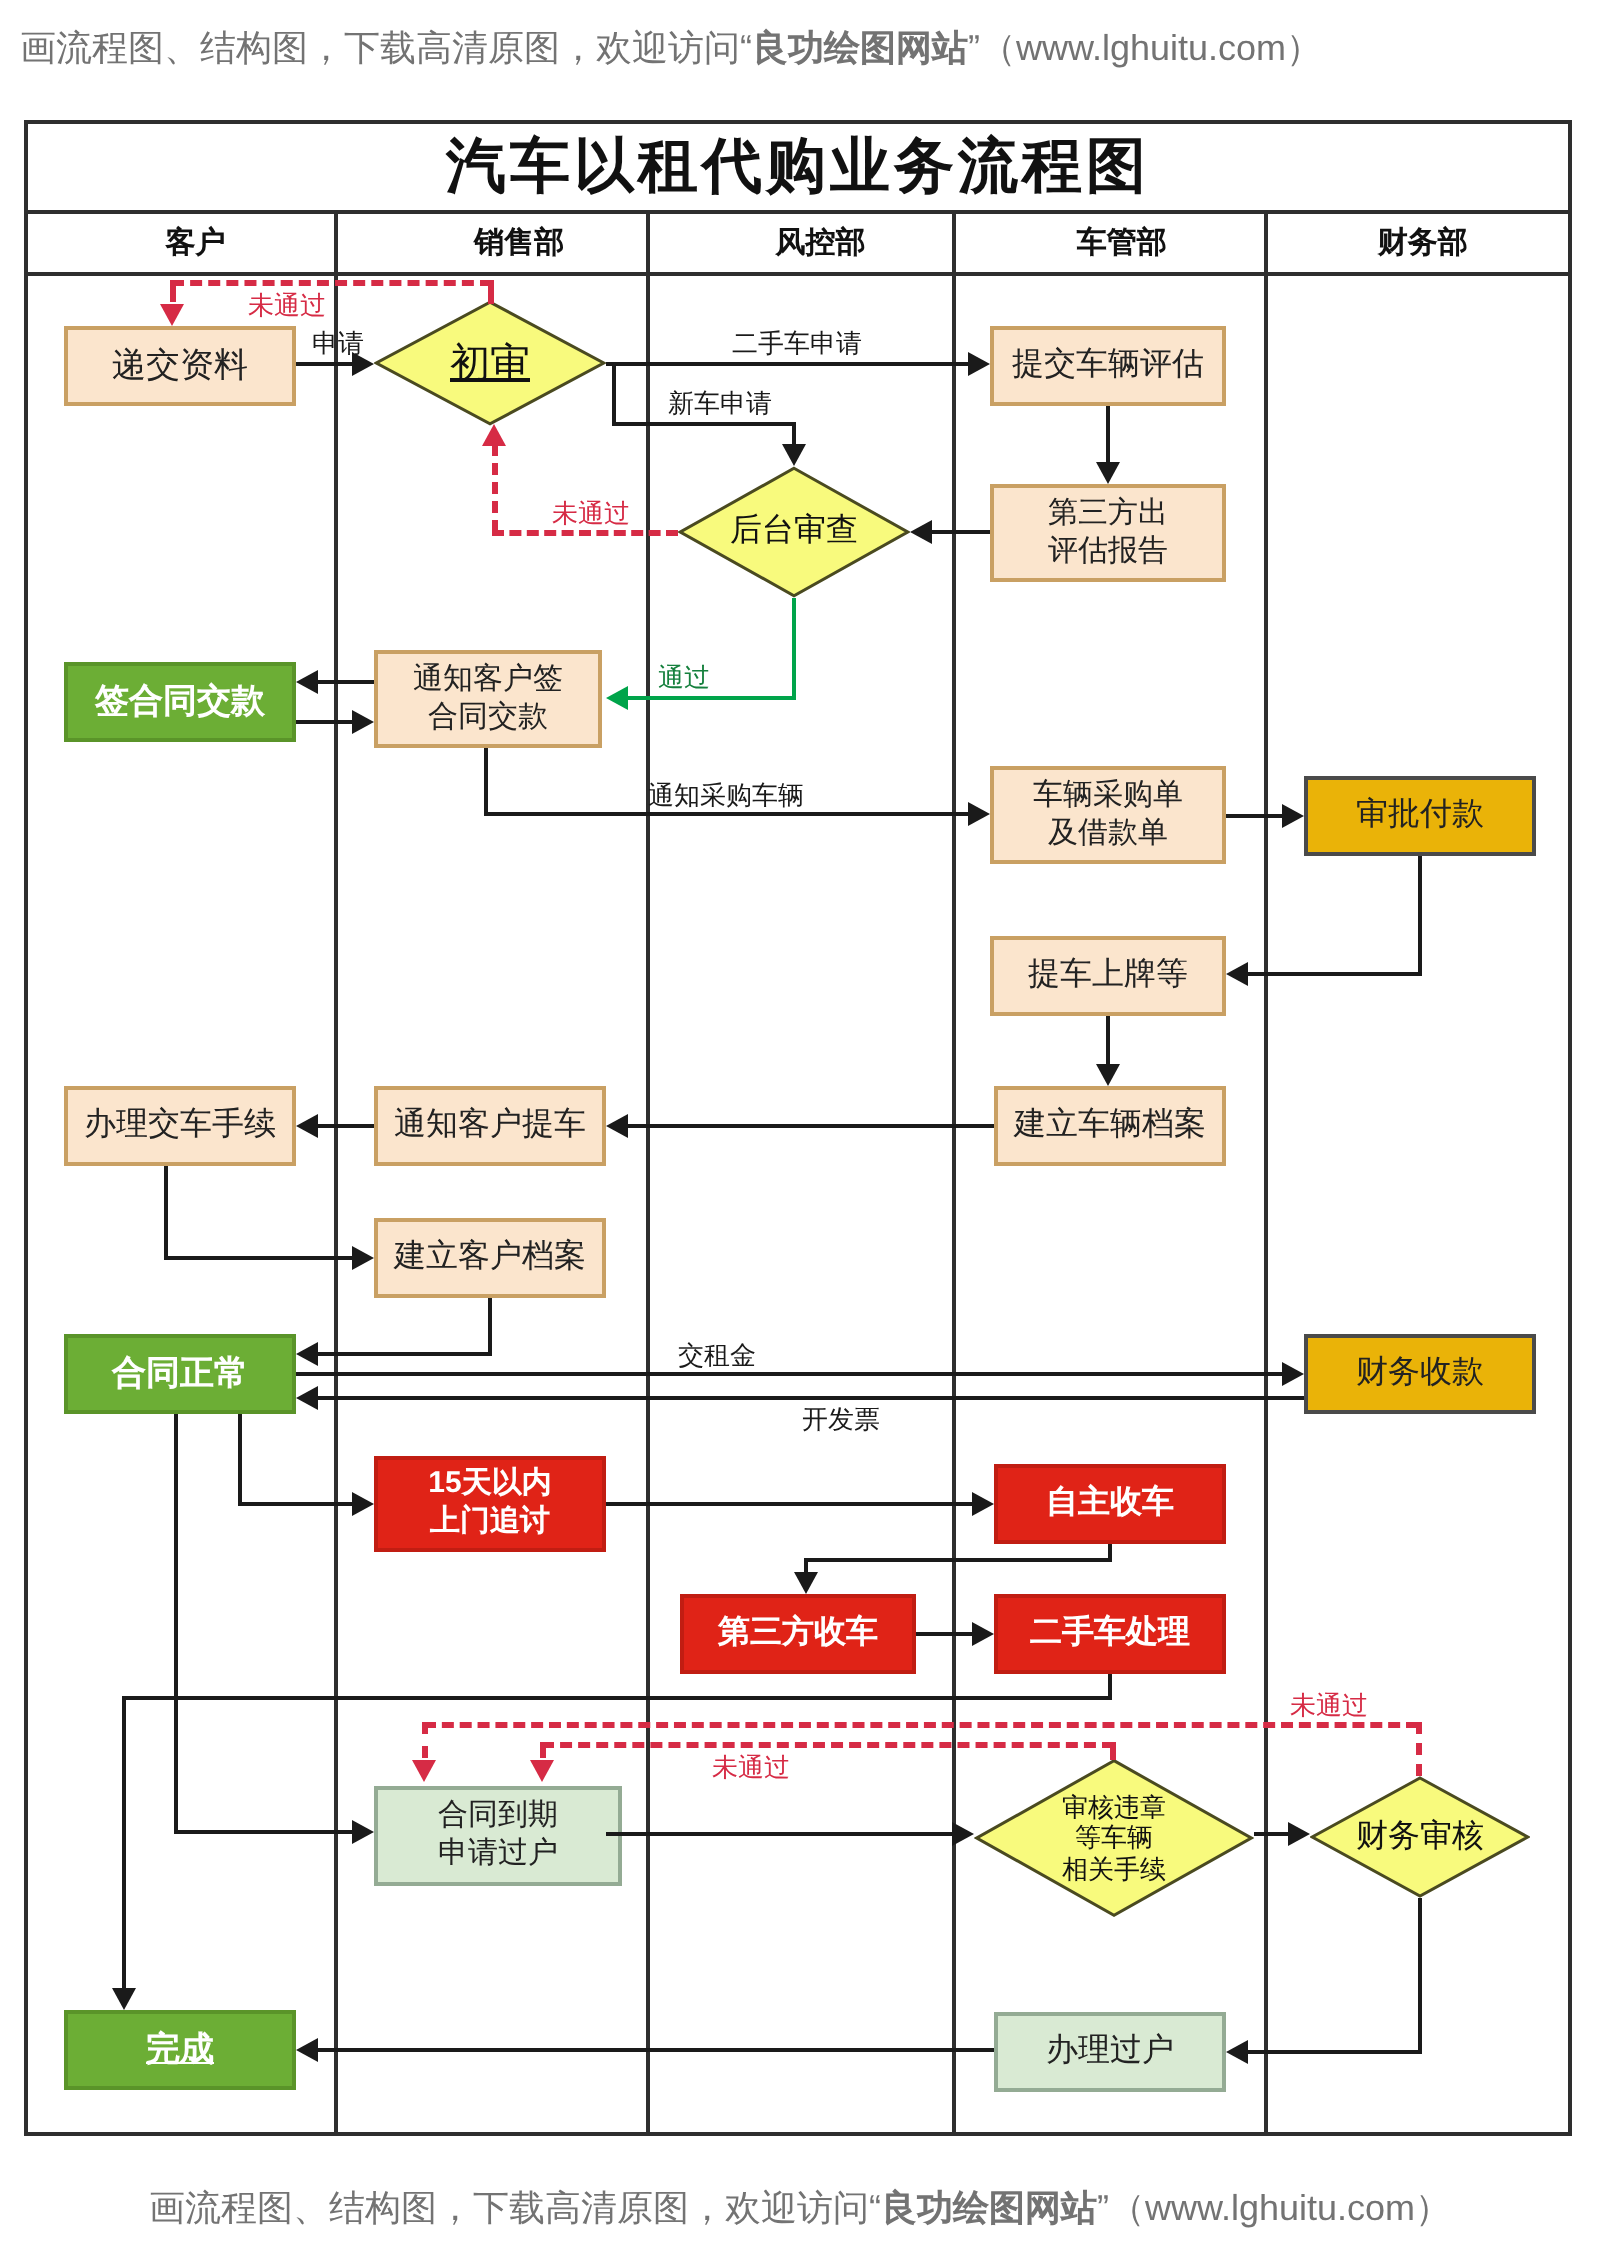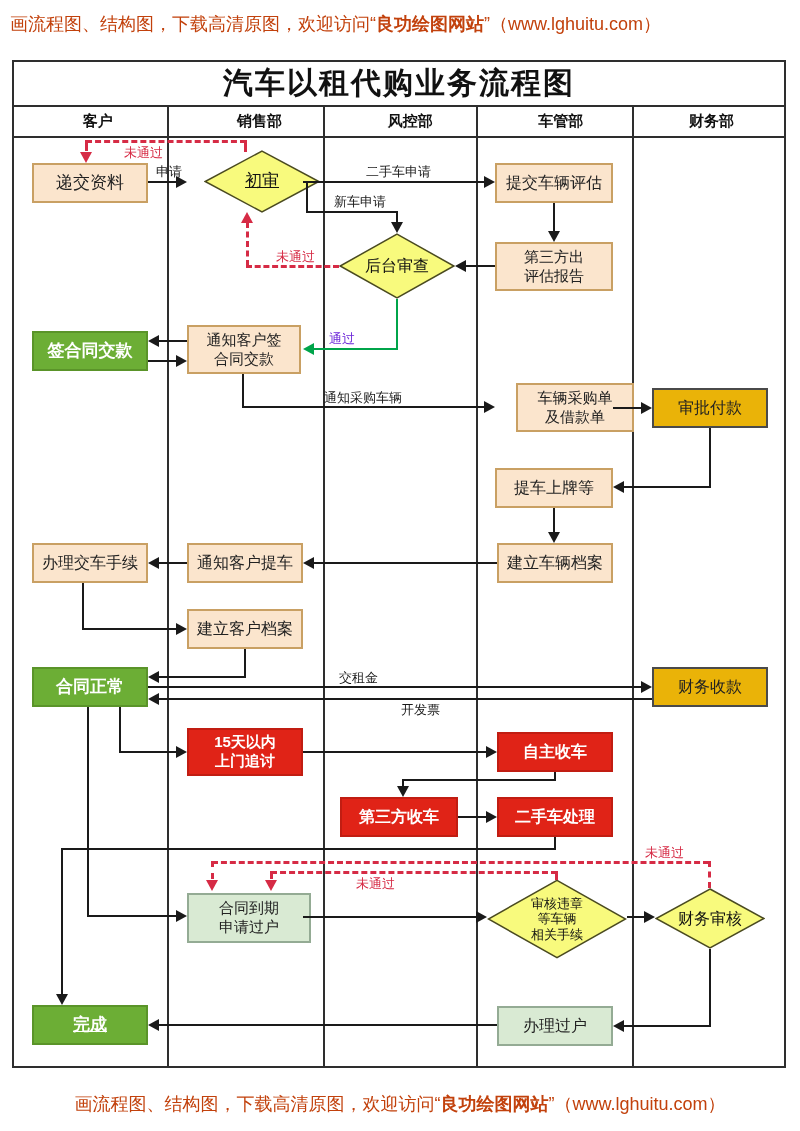--- a/index.html
+++ b/index.html
@@ -1,18 +1,18 @@
 <!DOCTYPE html>
 <html><head>
 <meta charset="utf-8">
 <style>
   html,body { margin:0; padding:0; background:#fff; }
   #canvas { position:relative; width:800px; height:1131px; background:#fff;
             font-family:"Liberation Sans","DejaVu Sans",sans-serif; color:#111; overflow:hidden; }
-  .note { position:absolute; font-size:18px; color:#c2410c; white-space:nowrap; }
+  .note { position:absolute; font-size:18px; color:#737373; white-space:nowrap; }
   .note b { font-weight:bold; }
   .note.footer { left:0; right:0; text-align:center; }
   .frame { position:absolute; left:12px; top:60px; width:774px; height:1008px;
            border:2px solid #2e2e2e; box-sizing:border-box; }
   .title-band { position:absolute; left:12px; top:60px; width:774px; height:47px;
                 border:2px solid #2e2e2e; border-bottom:2px solid #2e2e2e; box-sizing:border-box;
                 display:flex; align-items:center; justify-content:center;
                 font-size:30px; font-weight:bold; letter-spacing:2px; }
   .lane-band { position:absolute; left:12px; top:107px; width:774px; height:31px;
                border-bottom:2px solid #2e2e2e; box-sizing:border-box; display:flex; }
@@ -38,21 +38,21 @@
   .ah { position:absolute; width:0; height:0; }
   .ah.r { border-top:6px solid transparent; border-bottom:6px solid transparent; border-left:11px solid #1a1a1a; }
   .ah.l { border-top:6px solid transparent; border-bottom:6px solid transparent; border-right:11px solid #1a1a1a; }
   .ah.d { border-left:6px solid transparent; border-right:6px solid transparent; border-top:11px solid #1a1a1a; }
   .ah.u { border-left:6px solid transparent; border-right:6px solid transparent; border-bottom:11px solid #1a1a1a; }
   .ah.l.g { border-right-color:#00a44a; }
   .ah.d.rd { border-top-color:#d62b45; }
   .ah.u.rd { border-bottom-color:#d62b45; }
   .elabel { position:absolute; font-size:13px; white-space:nowrap; color:#1a1a1a; }
   .elabel.rd { color:#d62b45; }
-  .elabel.g { color:#6d28d9; }
+  .elabel.g { color:#15803d; }
 </style>
 </head>
 <body>
 
 <div id="canvas">
 
   <div class="note" style="left:10px;top:12px;"><span>画流程图、结构图，下载高清原图，欢迎访问“</span><b>良功绘图网站</b><span>”（www.lghuitu.com）</span></div>
 
   <div class="frame"></div>
   <div class="title-band">汽车以租代购业务流程图</div>
@@ -81,32 +81,32 @@
   <div class="node redb" style="left:187px;top:728px;width:116px;height:48px;font-size:15px;">15天以内
 上门追讨</div>
   <div class="node lgreen" style="left:187px;top:893px;width:124px;height:50px;font-size:15px;">合同到期
 申请过户</div>
 
   <div class="node redb" style="left:340px;top:797px;width:118px;height:40px;font-size:16px;">第三方收车</div>
 
   <div class="node peach" style="left:495px;top:163px;width:118px;height:40px;font-size:16px;">提交车辆评估</div>
   <div class="node peach" style="left:495px;top:242px;width:118px;height:49px;font-size:15px;">第三方出
 评估报告</div>
-  <div class="node peach" style="left:516px;top:383px;width:118px;height:49px;font-size:15px;">车辆采购单
+  <div class="node peach" style="left:495px;top:383px;width:118px;height:49px;font-size:15px;">车辆采购单
 及借款单</div>
   <div class="node peach" style="left:495px;top:468px;width:118px;height:40px;font-size:16px;">提车上牌等</div>
   <div class="node peach" style="left:497px;top:543px;width:116px;height:40px;font-size:16px;">建立车辆档案</div>
   <div class="node redb" style="left:497px;top:732px;width:116px;height:40px;font-size:16px;">自主收车</div>
   <div class="node redb" style="left:497px;top:797px;width:116px;height:40px;font-size:16px;">二手车处理</div>
   <div class="node lgreen" style="left:497px;top:1006px;width:116px;height:40px;font-size:16px;">办理过户</div>
 
   <div class="node blueb" style="left:652px;top:388px;width:116px;height:40px;font-size:16px;">审批付款</div>
   <div class="node blueb" style="left:652px;top:667px;width:116px;height:40px;font-size:16px;">财务收款</div>
 
-  <div class="diamond" style="left:204px;top:150px;width:116px;height:63px;font-size:17px;text-decoration:underline;">
+  <div class="diamond" style="left:187px;top:150px;width:116px;height:63px;font-size:20px;text-decoration:underline;">
     <svg viewBox="0 0 100 60" preserveAspectRatio="none">
         <polygon points="50,1 99,30 50,59 1,30" fill="#f8fa7d" stroke="#4a4a20" stroke-width="1.5" vector-effect="non-scaling-stroke"></polygon>
       </svg>
     <span class="dtxt">初审</span>
   </div>
   <div class="diamond" style="left:339px;top:233px;width:116px;height:66px;font-size:16px;">
     <svg viewBox="0 0 100 60" preserveAspectRatio="none">
         <polygon points="50,1 99,30 50,59 1,30" fill="#f8fa7d" stroke="#4a4a20" stroke-width="1.5" vector-effect="non-scaling-stroke"></polygon>
       </svg>
     <span class="dtxt">后台审查</span>

